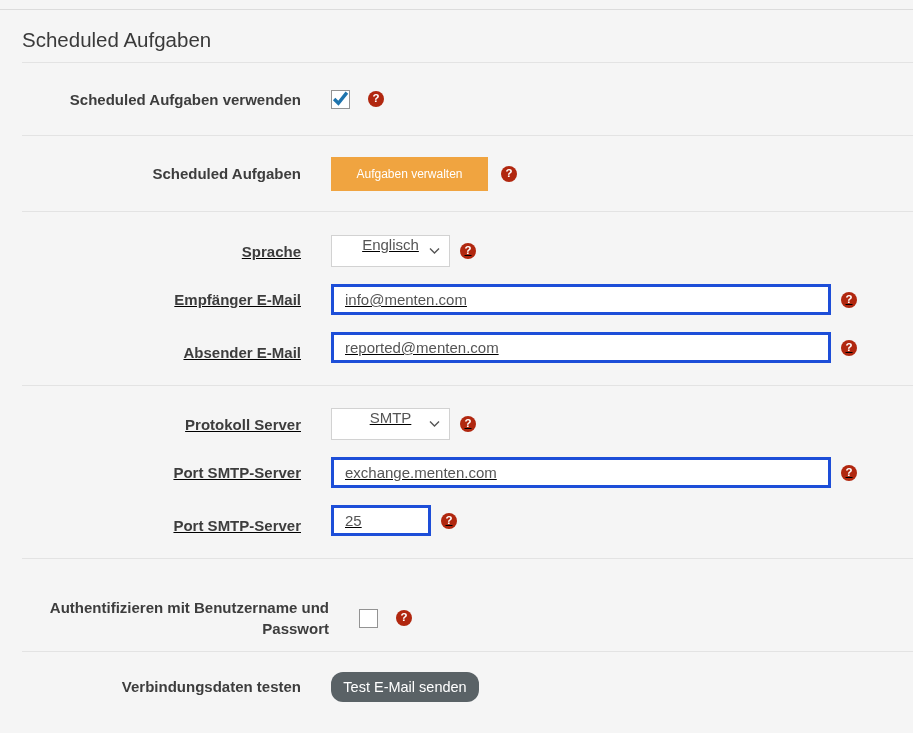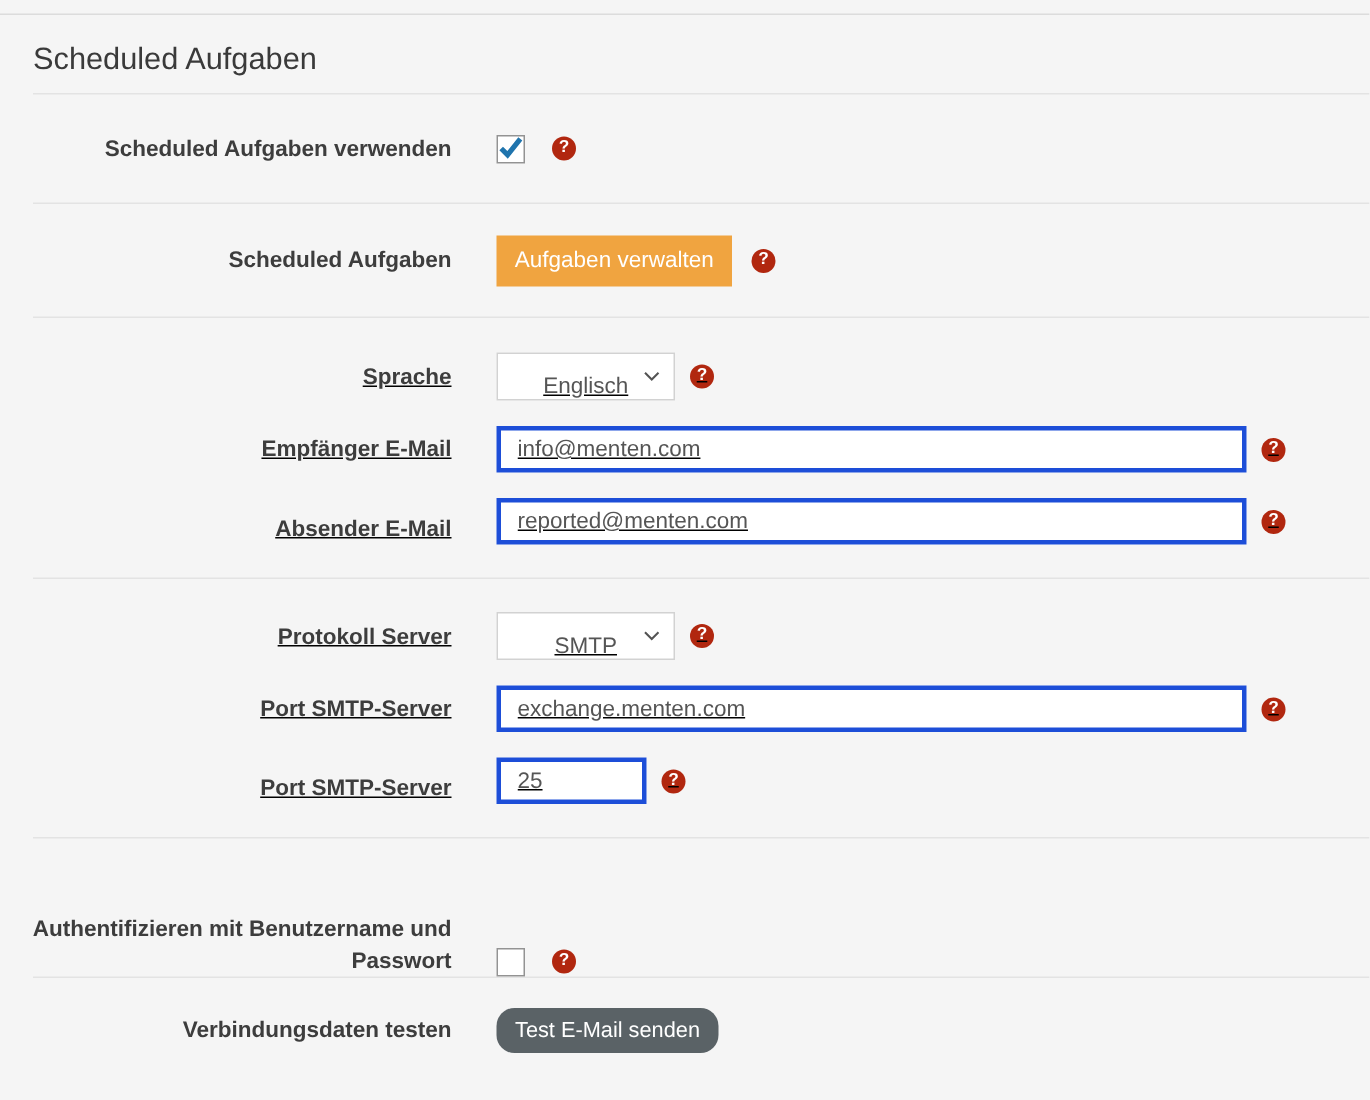--- a/index.html
+++ b/index.html
@@ -19,46 +19,46 @@
     width:301px;min-width:301px;text-align:right;
     font-weight:700;font-size:15px;color:#3d3d3d;line-height:21px;
   }
   .control{margin-left:30px;display:flex;align-items:center;}
   .row-single-1{height:72px;}
   .row-single-2{height:75px;}
   .group{padding:23px 0 22px;text-decoration:underline;}
   .group.g2{padding-top:22px;}
   .group .form-row{margin-bottom:17px;}
   .group .form-row:last-child{margin-bottom:0;align-items:flex-end;}
-  .row-auth{height:92px;align-items:flex-end;box-sizing:border-box;padding-top:25px;}
+  .row-auth{height:92px;align-items:center;box-sizing:border-box;padding-top:25px;margin-left:28px;}
   .row-auth .checkbox{margin-top:2px;}
   .row-test{height:69px;}
   .checkbox{
     width:19px;height:19px;box-sizing:border-box;background:#ffffff;
     border:1px solid #939393;display:flex;align-items:center;justify-content:center;
     cursor:pointer;
   }
   .help{
     margin-left:10px;width:16px;height:16px;min-width:16px;border-radius:50%;
     background:#b1270f;color:#ffffff;font-size:11.5px;font-weight:700;
     display:inline-flex;align-items:center;justify-content:center;line-height:1;
     cursor:pointer;user-select:none;
   }
   .help.ml18{margin-left:18px;}
   .help.ml13{margin-left:13px;}
   .btn{
     border:none;color:#ffffff;font-family:inherit;cursor:pointer;
     display:inline-flex;align-items:center;justify-content:center;
   }
-  .btn-orange{width:157px;height:34px;background:#f0a440;font-size:15px;}
+  .btn-orange{width:157px;height:34px;background:#f0a440;font-size:12px;}
   .btn-dark{width:148px;height:30px;background:#5a6266;font-size:14.5px;border-radius:12px;}
   .select{
     width:119px;height:32px;box-sizing:border-box;background:#ffffff;
     border:1px solid #d2d2d2;position:relative;
-    display:flex;align-items:flex-end;justify-content:center;
+    display:flex;align-items:flex-start;justify-content:center;
     font-size:15px;color:#555555;cursor:pointer;
   }
   .select .chevron{position:absolute;right:9px;top:50%;transform:translateY(-50%);display:flex;}
   .tinput{
     height:31px;box-sizing:border-box;border:3px solid #1d4ed8;background:#ffffff;
     padding:0 11px;font-size:15px;color:#555555;font-family:inherit;outline:none;
   }
   .tinput.wide{width:500px;}
   .tinput.narrow{width:100px;}
 </style>

